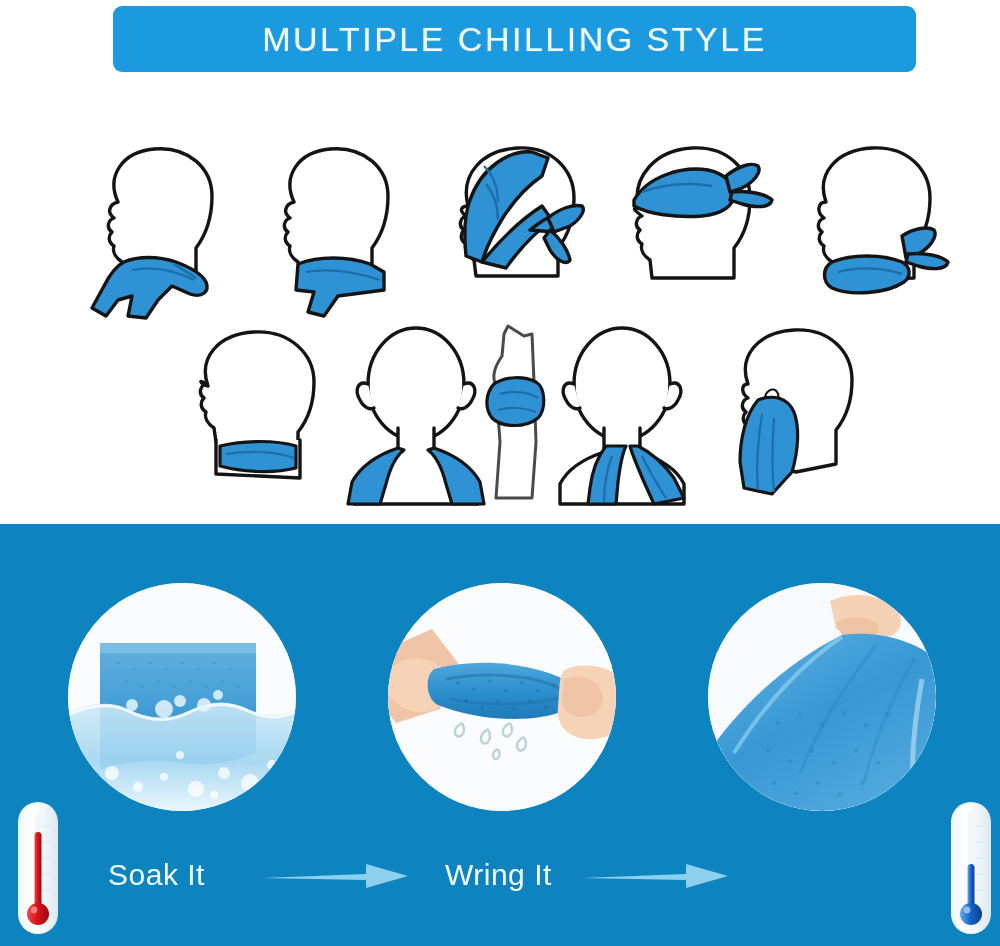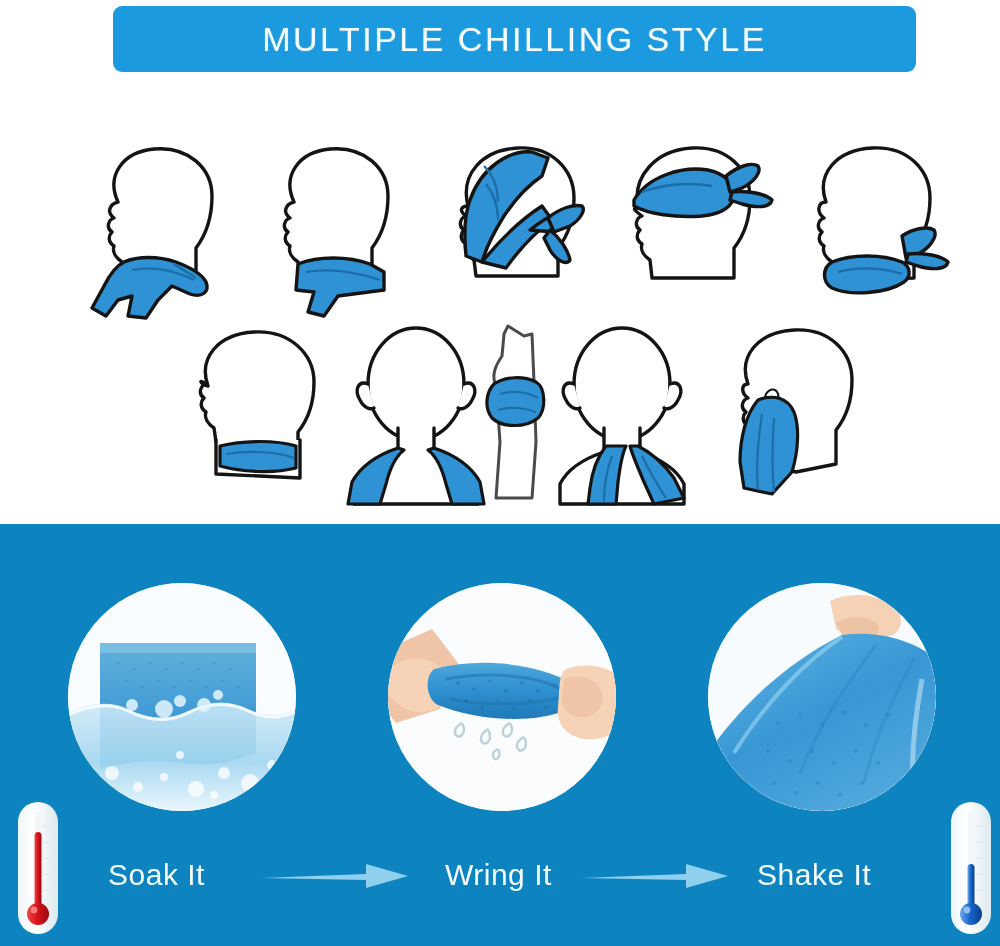--- a/index.html
+++ b/index.html
@@ -367,21 +367,20 @@
             <circle cx="110" cy="200" r="2"></circle>
           <circle cx="132" cy="212" r="2"></circle>
             <circle cx="154" cy="200" r="2"></circle>
         </g>
       </g>
     </svg>
   </div>
 
   <div class="step-label l1">Soak It</div>
   <div class="step-label l2">Wring It</div>
-  <div class="step-label l3">Shake It</div>
 
   <svg class="arrow a1" viewBox="0 0 160 28">
     <path d="M4 16 L108 12 L108 2 L150 14 L108 26 L108 18 Z" fill="#8fd0ef"></path>
   </svg>
   <svg class="arrow a2" viewBox="0 0 160 28">
     <path d="M4 16 L108 12 L108 2 L150 14 L108 26 L108 18 Z" fill="#8fd0ef"></path>
   </svg>
 
   <svg class="thermo t-left" width="52" height="140" viewBox="0 0 52 140">
     <defs>

